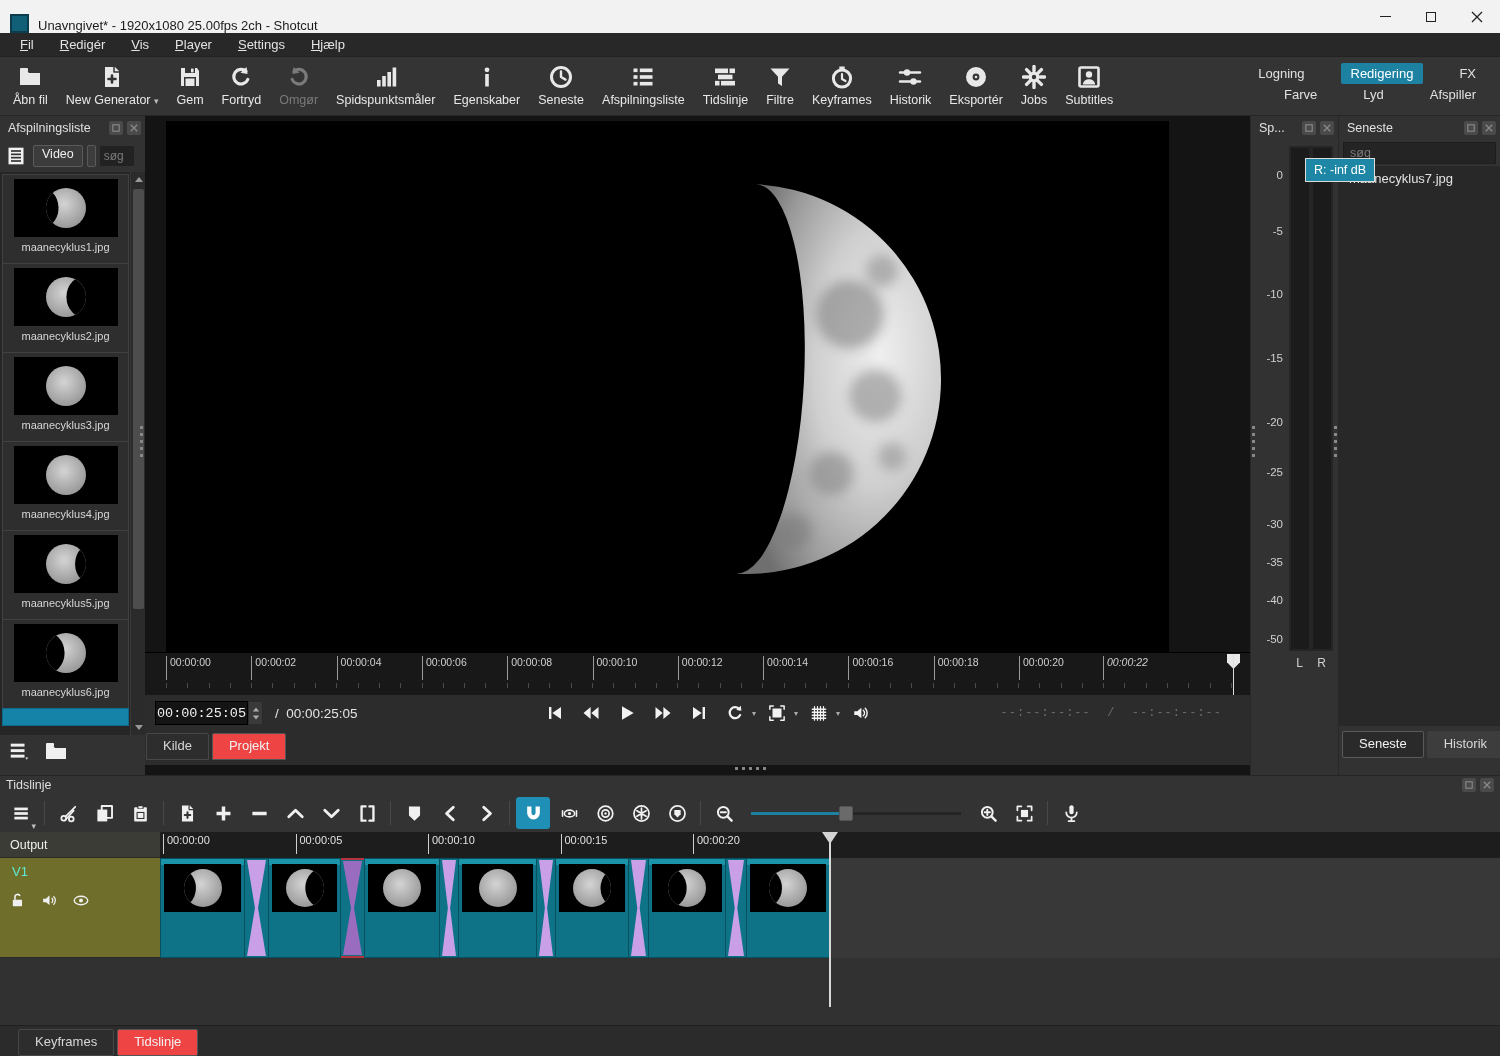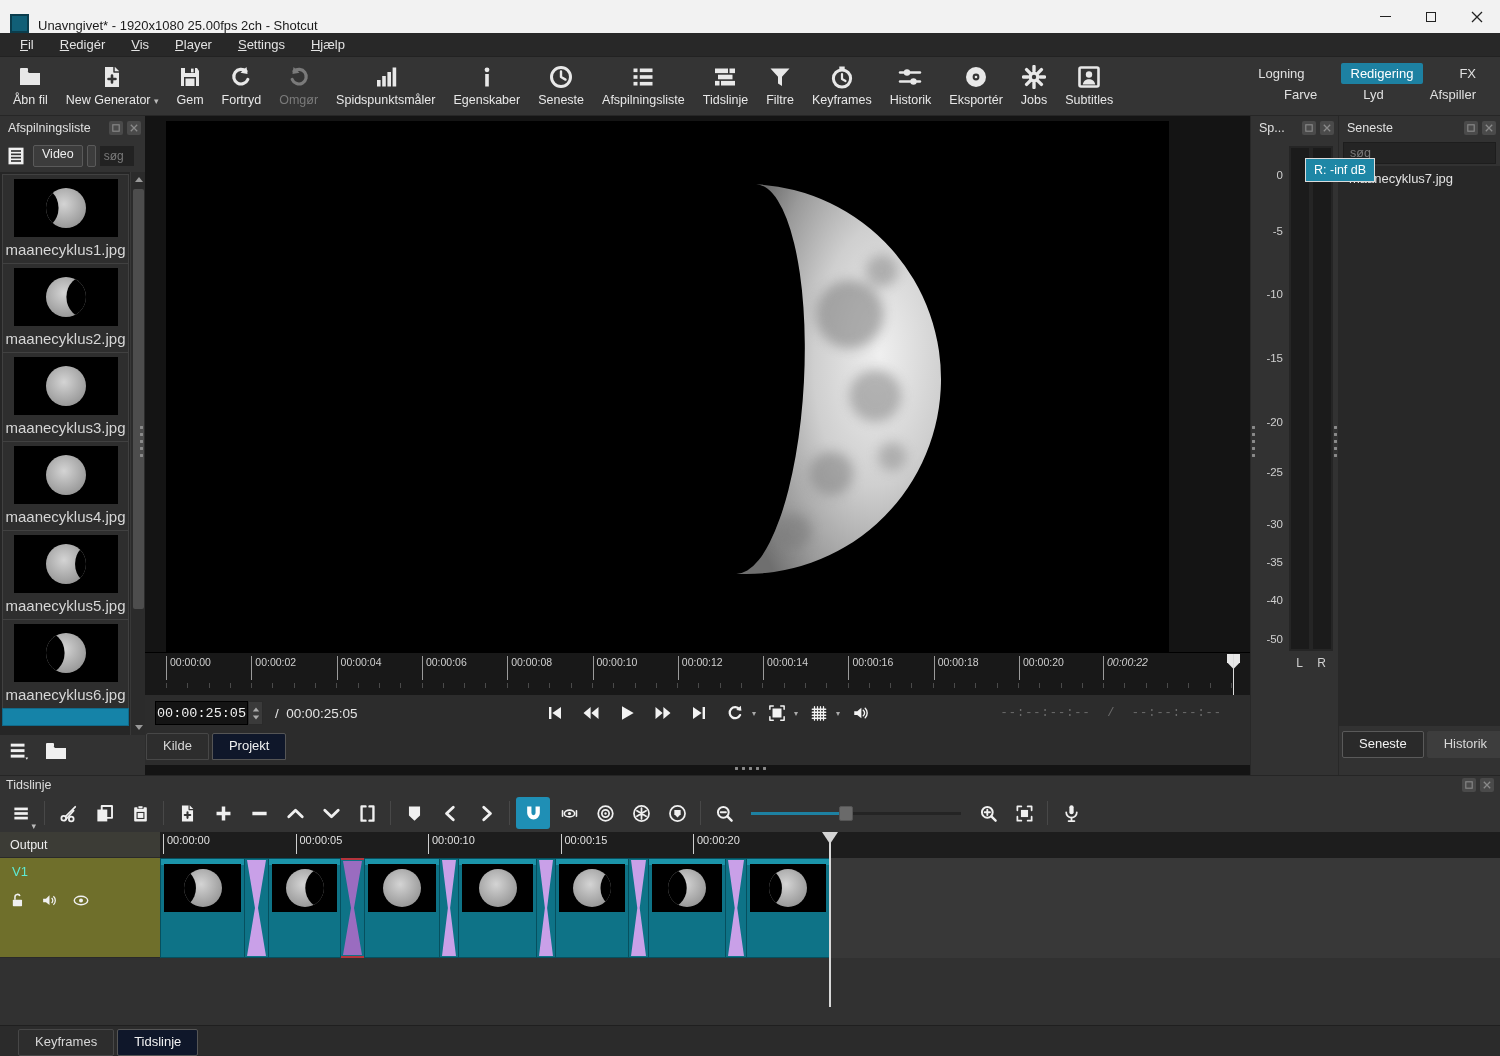--- a/index.html
+++ b/index.html
@@ -48,21 +48,21 @@
   .pl-tools{height:33px;display:flex;align-items:center;gap:4px;padding:0 3px;}
   .pl-viewbtn{width:26px;height:24px;display:flex;align-items:center;justify-content:center;color:#f0f0f0;}
   .pl-videobtn{height:22px;padding:1px 8px;border:1px solid #5a5a5a;border-radius:2px;background:#3c3c3c;font-size:12.5px;color:#eee;}
   .pl-tinybtn{width:9px;height:22px;border:1px solid #5a5a5a;border-radius:2px;background:#3c3c3c;}
   .pl-search{width:34px;height:20px;background:#222;color:#7a7a7a;font-size:12px;display:flex;align-items:center;padding-left:4px;overflow:hidden;}
   .pl-list{position:absolute;left:0;top:56px;width:145px;height:563px;background:#262626;overflow:hidden;}
   .pl-items{position:absolute;left:2px;top:2px;width:127px;}
   .pl-item{height:90px;background:#2e2e2e;border:1px solid #414141;margin-bottom:-1px;
            display:flex;flex-direction:column;align-items:center;}
   .pl-thumb{width:104px;height:58px;background:#000;margin-top:4px;position:relative;display:flex;align-items:center;justify-content:center;}
-  .pl-name{font-size:15px;color:#d6d6d6;margin-top:4px;white-space:nowrap;}
+  .pl-name{font-size:11px;color:#d6d6d6;margin-top:4px;white-space:nowrap;}
   .pl-selected-bar{height:18px;background:#1583a8;border:1px solid #116a8a;}
   .pl-scroll{position:absolute;right:0;top:0;width:15px;height:563px;background:#2b2b2b;border-left:1px solid #383838;}
   .scroll-btn{width:15px;height:15px;display:flex;align-items:center;justify-content:center;}
   .tri-up{width:0;height:0;border-left:4px solid transparent;border-right:4px solid transparent;border-bottom:5px solid #999;}
   .tri-down{width:0;height:0;border-left:4px solid transparent;border-right:4px solid transparent;border-top:5px solid #999;}
   .scroll-thumb{position:absolute;left:2px;top:17px;width:11px;height:420px;background:#4d4d4d;border-radius:2px;}
   .pl-bottom{position:absolute;left:0;bottom:6px;width:145px;height:36px;display:flex;align-items:center;gap:14px;padding-left:8px;}
   .pl-bottom .ic{color:#f0f0f0;display:flex;align-items:flex-end;}
 
   
@@ -84,21 +84,21 @@
   .tc-spin .tri-up{border-bottom-color:#aaa;transform:scale(.8);}
   .tc-spin .tri-down{border-top-color:#aaa;transform:scale(.8);}
   .tc-total{margin-left:12px;color:#e4e4e4;font-size:13.5px;font-family:"Liberation Sans",sans-serif;}
   .tr-buttons{position:absolute;left:395px;top:0;height:36px;display:flex;align-items:center;gap:6px;}
   .tr-btn{width:30px;height:28px;display:flex;align-items:center;justify-content:center;color:#f2f2f2;}
   .tr-dd{font-size:8px;color:#aaa;margin-left:-4px;}
   .tr-selection{position:absolute;right:28px;top:0;height:36px;display:flex;align-items:center;color:#6b6b6b;
                 font-family:"Liberation Mono",monospace;font-size:12px;letter-spacing:1px;}
   .ptabs{position:absolute;left:0;top:615px;width:1105px;height:34px;background:#2c2c2c;display:flex;align-items:flex-start;padding-top:2px;}
   .tab{height:27px;padding:4px 16px;font-size:13px;color:#d8d8d8;background:#2d2d2d;border:1px solid #474747;margin-right:3px;border-radius:2px 2px 0 0;}
-  .tab.active{background:#0f172a;color:#f2f2f2;border-color:#555;}
+  .tab.active{background:#ef4444;color:#f2f2f2;border-color:#555;}
   .ptabs .tab:first-child{margin-left:1px;}
 
   
   .meter-panel{position:absolute;left:1250px;top:116px;width:88px;height:659px;background:#323232;border-left:1px solid #282828;}
   .meter-scale{position:absolute;left:0;top:23px;width:36px;height:520px;}
   .meter-tick{position:absolute;right:4px;font-size:11.5px;color:#cfcfcf;}
   .meter-well{position:absolute;left:38px;top:30px;width:44px;height:505px;background:#252525;display:flex;gap:4px;padding:2px;}
   .meter-col{flex:1;background:#1b1b1b;}
   .meter-lr{position:absolute;left:38px;top:540px;width:44px;display:flex;justify-content:space-around;color:#d0d0d0;font-size:12px;}
 

